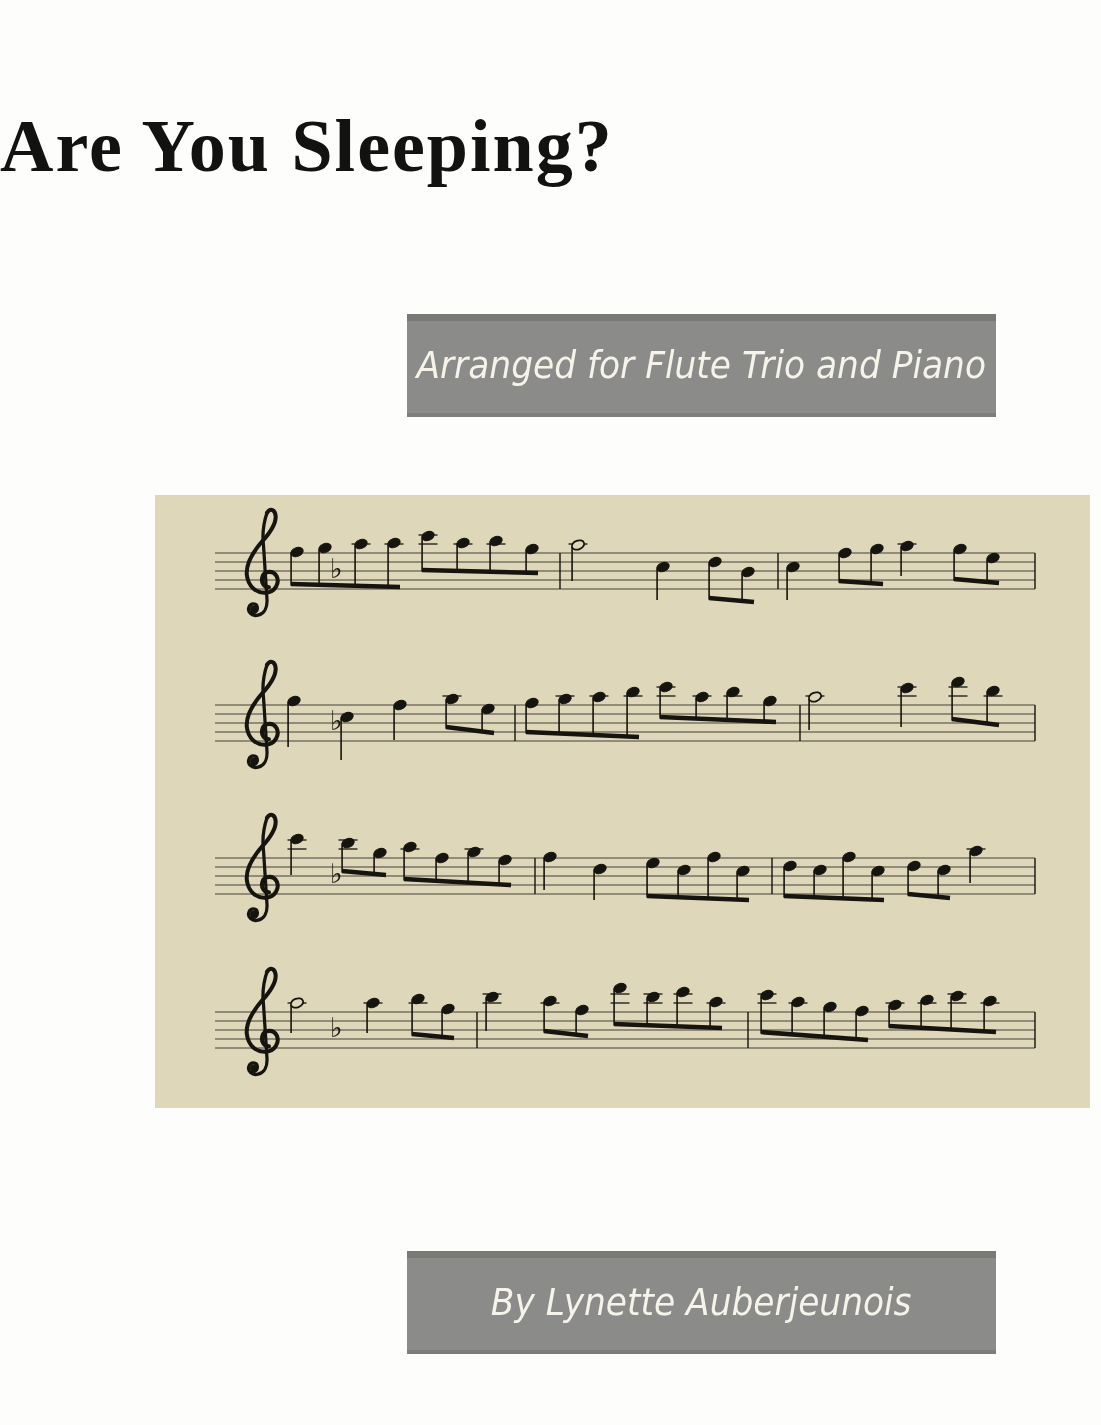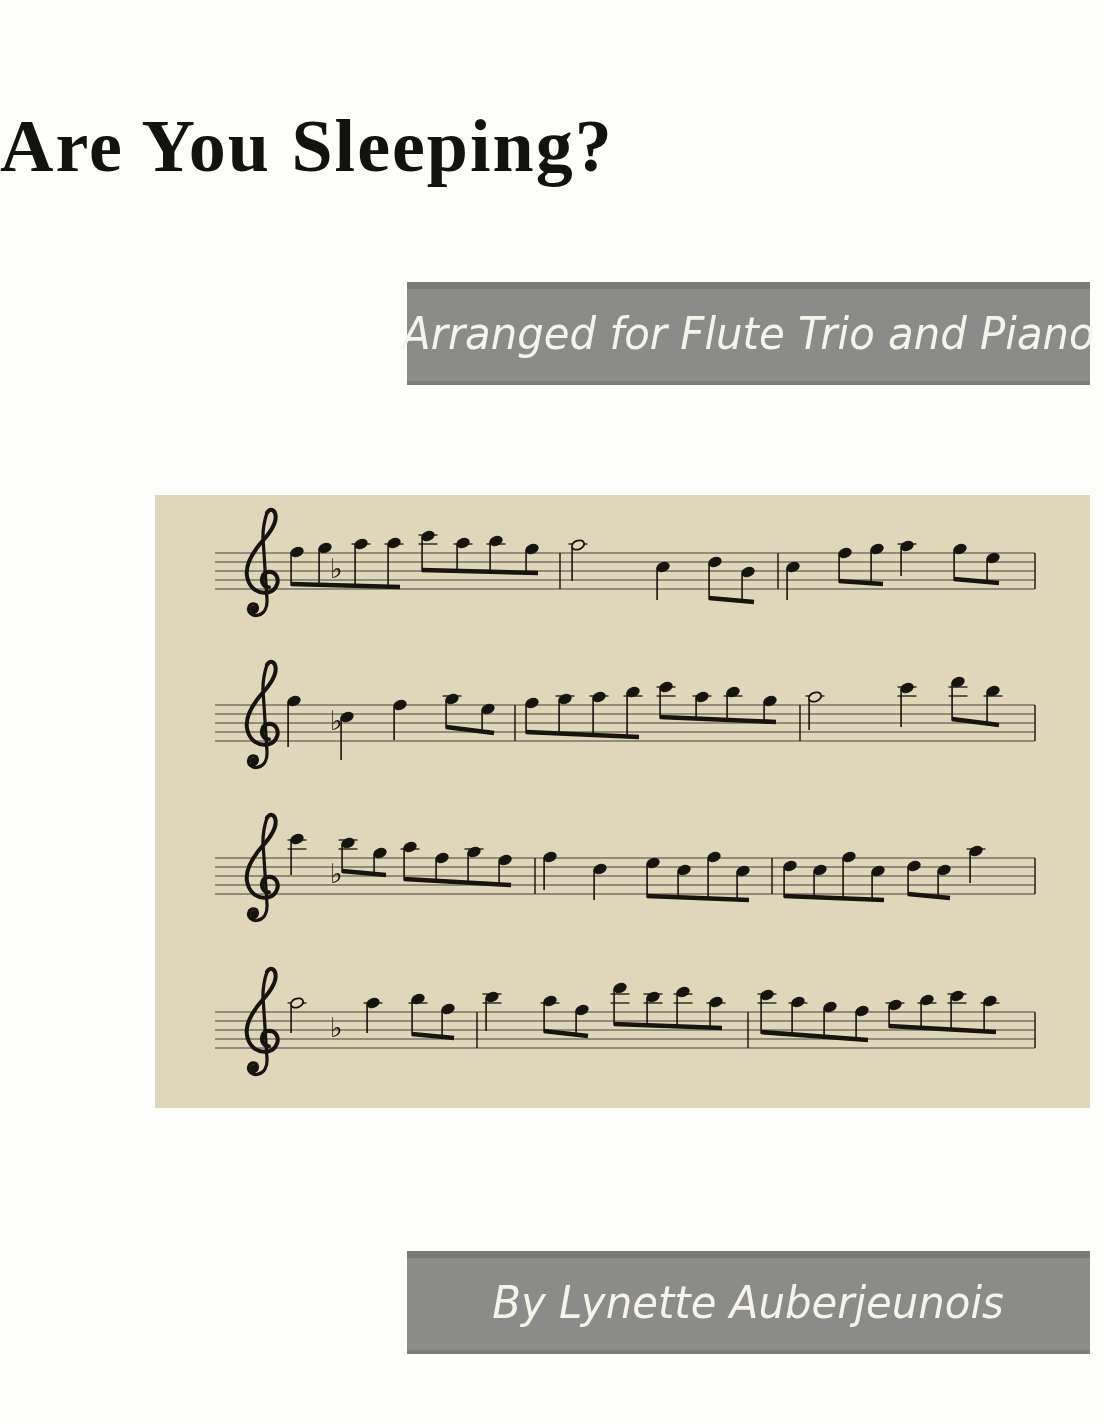--- a/index.html
+++ b/index.html
@@ -6,28 +6,29 @@
   body{
     width:1101px;height:1425px;position:relative;overflow:hidden;
     background:#fdfdfb;font-family:"Liberation Sans",sans-serif;
   }
   .page-title{
     position:absolute;top:104px;left:0;width:1101px;
     font-family:"Liberation Serif",serif;font-weight:700;font-size:74px;
     letter-spacing:2px;color:#121210;margin:0;
   }
   .banner{
-    position:absolute;left:407px;width:683px;height:103px;
+    position:absolute;left:407px;width:589px;height:103px;
     display:flex;align-items:center;justify-content:center;
-    font-family:"DejaVu Sans",sans-serif;font-style:italic;font-size:45px;
+    font-family:"DejaVu Sans",sans-serif;font-style:italic;font-size:37px;
     box-shadow:inset 0 7px 0 rgba(40,40,36,.18), inset 0 -4px 0 rgba(40,40,36,.14);
+    margin-top:32px;
   }
   .banner .label{display:inline-block;transform:scaleX(.93);white-space:nowrap;}
   .banner-top{top:282px;}
-  .banner-bottom{top:1251px;text-align:center;}
+  .banner-bottom{top:1219px;text-align:center;}
   .music-panel{
     position:absolute;left:155px;top:495px;width:935px;height:613px;
   }
   .music-panel svg{display:block;width:935px;height:613px;}
 </style>
 </head>
 <body>
 
 <h1 class="page-title">Are You Sleeping?</h1>
 

